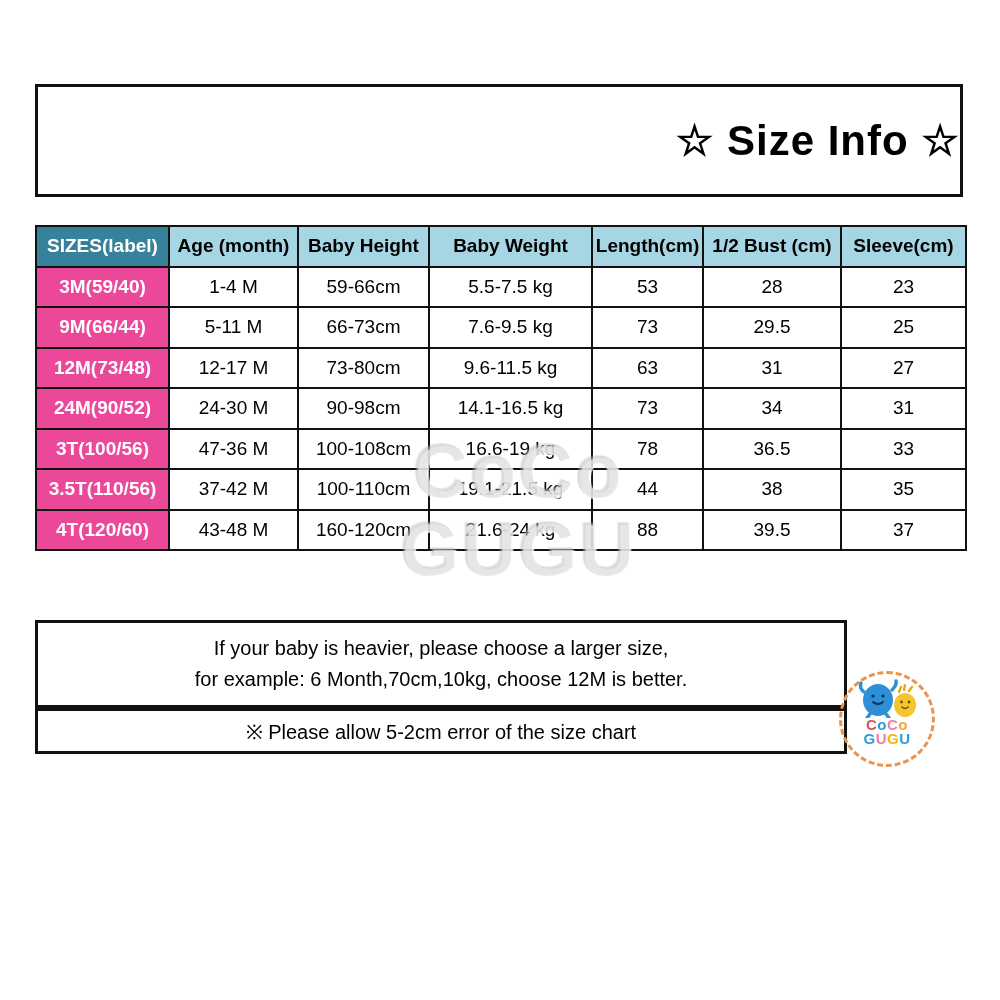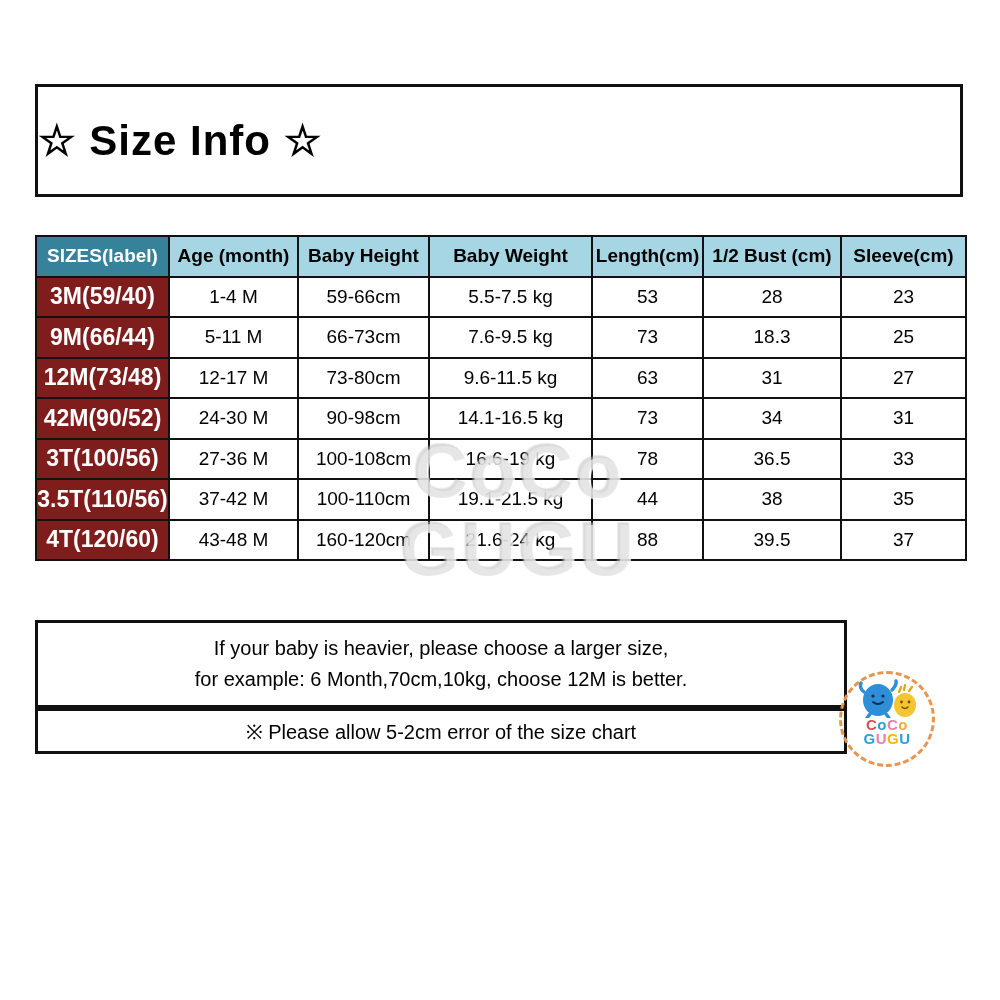--- a/index.html
+++ b/index.html
@@ -10,42 +10,42 @@
     width: 1000px;
     height: 1000px;
     background: #ffffff;
     overflow: hidden;
   }
   .title-box {
     position: absolute;
     left: 35px; top: 84px;
     width: 928px; height: 113px;
     border: 3px solid #111111;
-    display: flex; align-items: center; justify-content: flex-start;
+    display: flex; align-items: center; justify-content: flex-end;
   }
   .title-text {
     font-size: 42px;
     font-weight: bold;
     color: #000000;
     letter-spacing: 1px;
   }
   .conversion-note {
     position: absolute;
     left: 35px; top: 203px;
     width: 928px; height: 30px;
     text-align: right;
     padding-right: 22px;
     font-size: 18px;
     color: #000000;
     line-height: 30px;
     white-space: pre;
   }
   table.size-table {
     position: absolute;
-    left: 35px; top: 235px;
+    left: 35px; top: 225px;
     width: 930px;
     border-collapse: collapse;
     table-layout: fixed;
     z-index: 1;
   }
   .size-table th, .size-table td {
     border: 2px solid #111111;
     text-align: center;
     vertical-align: middle;
     height: 40.5px;
@@ -57,24 +57,24 @@
   .size-table th {
     background: #A6D6E4;
     font-weight: bold;
   }
   .size-table th.col-sizes {
     background: #37829B;
     color: #ffffff;
     font-weight: bold;
   }
   .size-table td.row-size-label {
-    background: #7f1d1d;
+    background: #ec4899;
     color: #ffffff;
     font-weight: bold;
-    font-size: 23px;
+    font-size: 19px;
   }
   .watermark {
     position: absolute;
     left: 392px; top: 432px;
     width: 252px;
     z-index: 5;
     pointer-events: none;
     text-align: center;
     font-weight: bold;
     font-size: 76px;
@@ -161,44 +161,44 @@
         <td>53</td>
         <td>28</td>
         <td>23</td>
       </tr>
       <tr>
         <td class="row-size-label">9M(66/44)</td>
         <td>5-11 M</td>
         <td>66-73cm</td>
         <td>7.6-9.5 kg</td>
         <td>73</td>
-        <td>18.3</td>
+        <td>29.5</td>
         <td>25</td>
       </tr>
       <tr>
         <td class="row-size-label">12M(73/48)</td>
         <td>12-17 M</td>
         <td>73-80cm</td>
         <td>9.6-11.5 kg</td>
         <td>63</td>
         <td>31</td>
         <td>27</td>
       </tr>
       <tr>
-        <td class="row-size-label">42M(90/52)</td>
+        <td class="row-size-label">24M(90/52)</td>
         <td>24-30 M</td>
         <td>90-98cm</td>
         <td>14.1-16.5 kg</td>
         <td>73</td>
         <td>34</td>
         <td>31</td>
       </tr>
       <tr>
         <td class="row-size-label">3T(100/56)</td>
-        <td>27-36 M</td>
+        <td>47-36 M</td>
         <td>100-108cm</td>
         <td>16.6-19 kg</td>
         <td>78</td>
         <td>36.5</td>
         <td>33</td>
       </tr>
       <tr>
         <td class="row-size-label">3.5T(110/56)</td>
         <td>37-42 M</td>
         <td>100-110cm</td>

